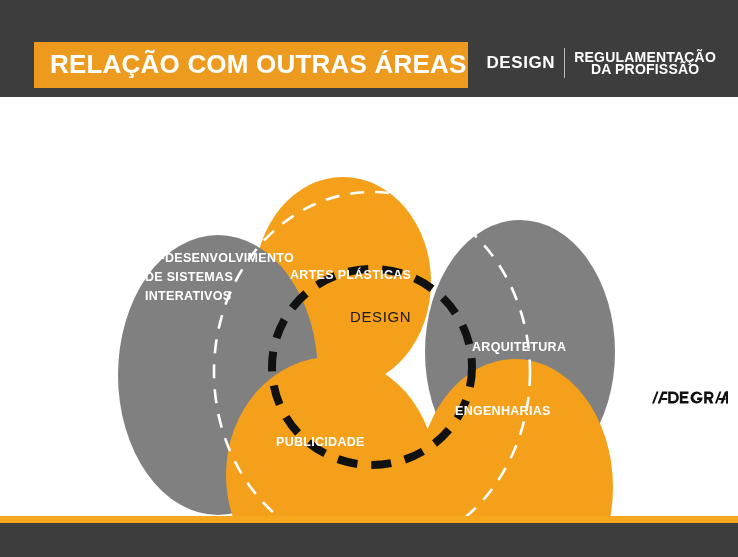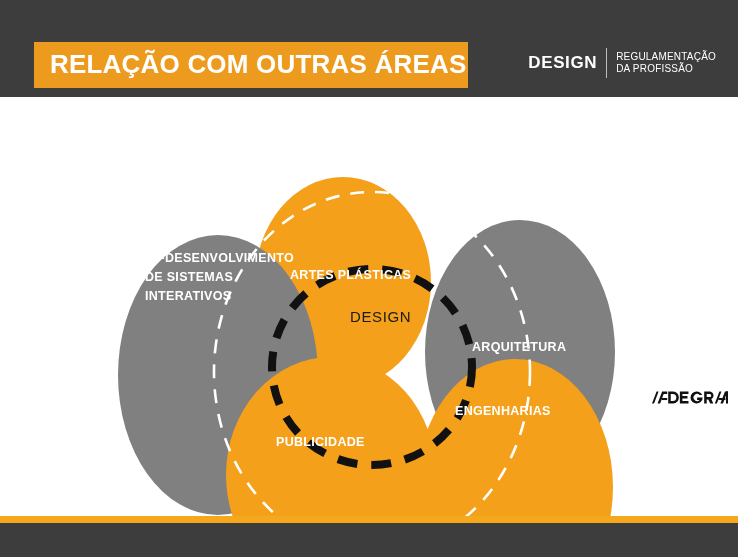--- a/index.html
+++ b/index.html
@@ -56,24 +56,25 @@
     padding-right: 9px;
   }
   #brand-divider {
     width: 1px;
     height: 30px;
     background: #bdbdbd;
   }
   #brand-sub {
     padding-left: 9px;
     color: #ffffff;
-    font-size: 10px;
-    font-weight: normal;
+    font-size: 14px;
+    font-weight: bold;
     line-height: 12px;
     letter-spacing: 0.2px;
+    text-align: center;
   }
   
   #canvas {
     position: absolute;
     left: 0; top: 97px;
     width: 738px; height: 419px;
     background: #ffffff;
     overflow: hidden;
   }
   #diagram-svg {

